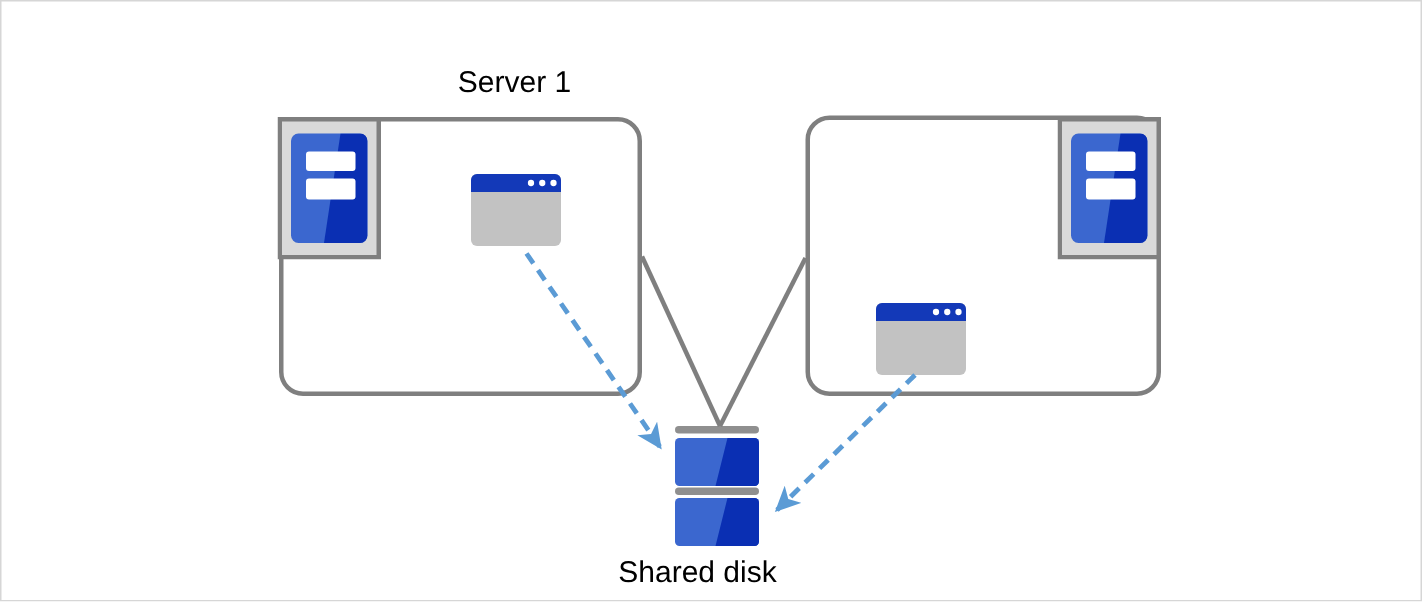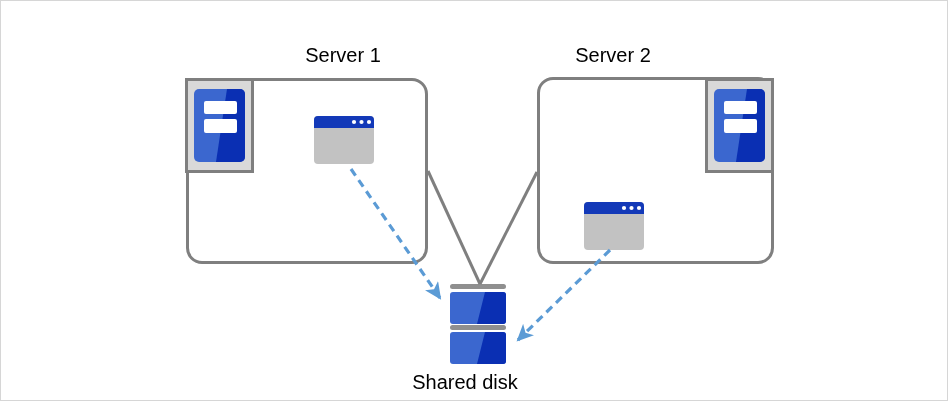--- a/index.html
+++ b/index.html
@@ -30,21 +30,20 @@
   #lbl-app-b{left:618px;top:173px;}
   #lbl-disk{left:464px;top:370px;}
   .connector-layer{position:absolute;left:0;top:0;z-index:5;pointer-events:none;}
 </style>
 </head>
 <body>
 
 <div class="canvas">
 
   <div class="lbl" id="lbl-server1">Server 1</div>
-  <div class="lbl" id="lbl-server2">Server 2</div>
   <div class="lbl" id="lbl-app-a">Application A</div>
   <div class="lbl" id="lbl-app-b">Application B</div>
   <div class="lbl" id="lbl-disk">Shared disk</div>
 
   <div class="server-box" id="server1-box"></div>
   <div class="server-box" id="server2-box"></div>
 
   <svg class="icon" id="server1-icon" width="69" height="95" viewBox="0 0 69 95">
     <defs>
       <clipPath id="srv1clip">

